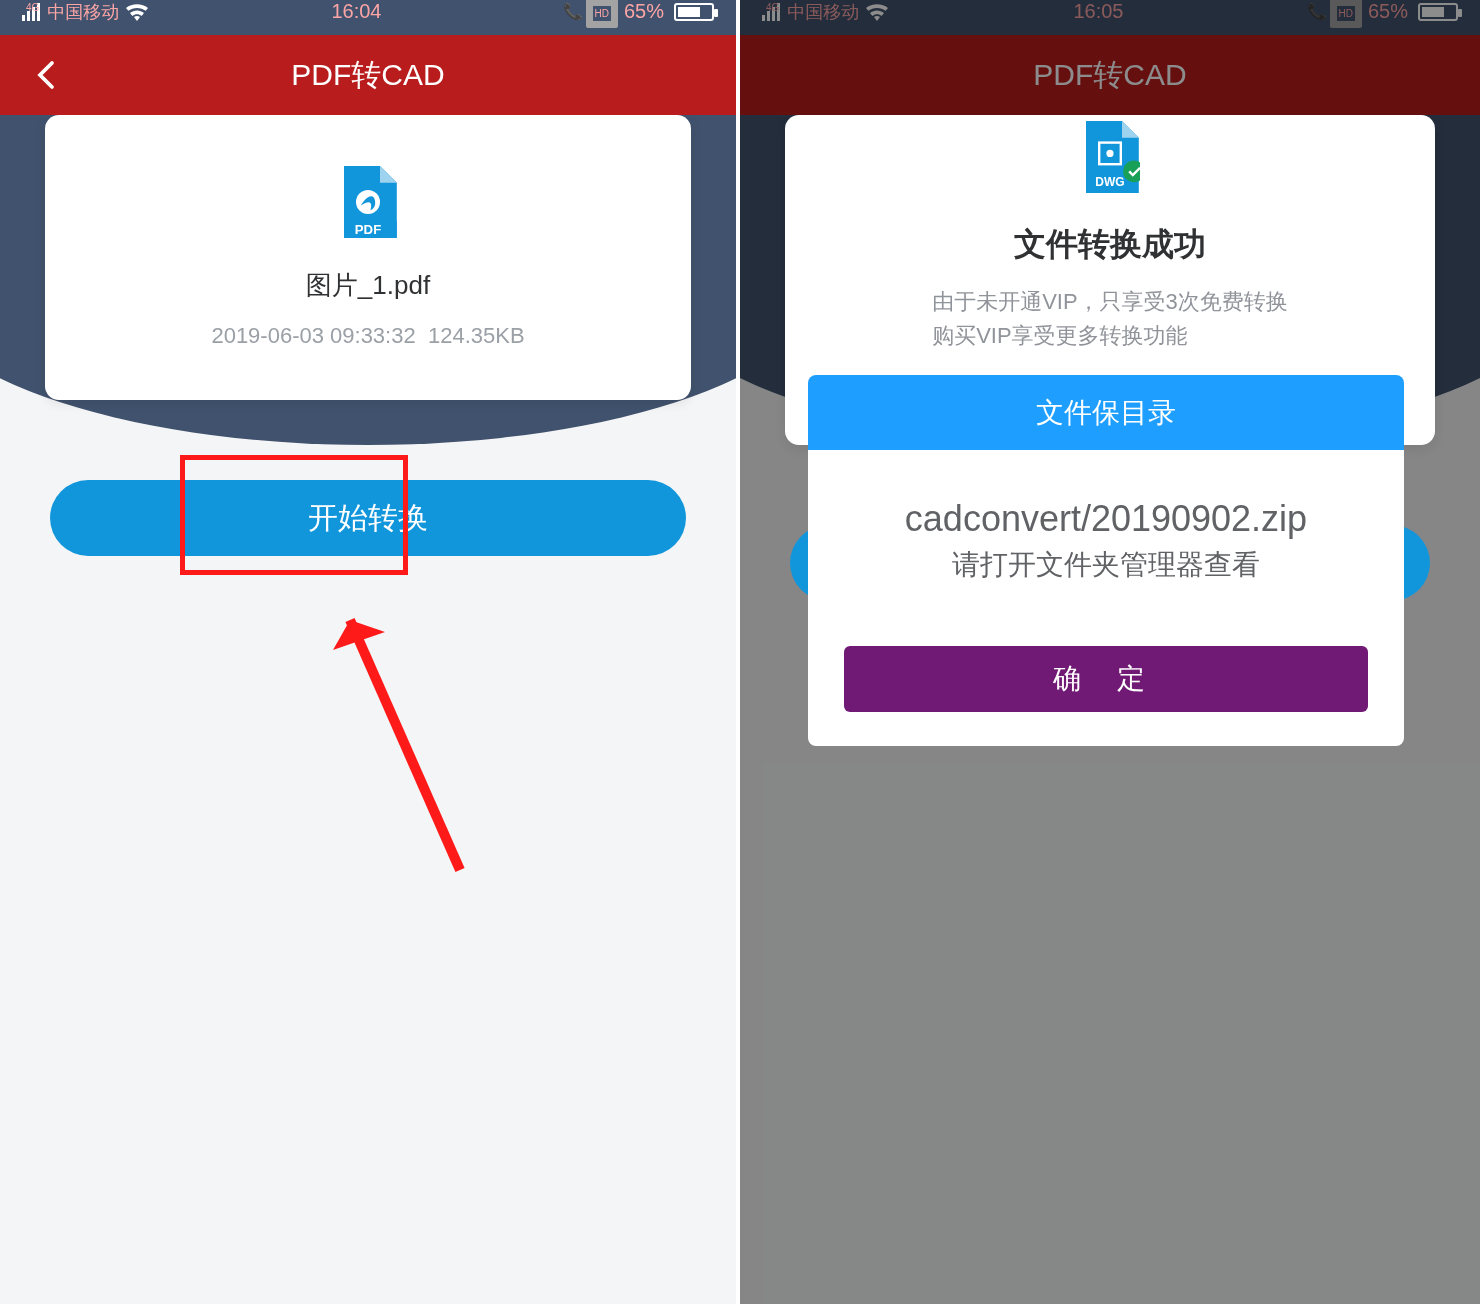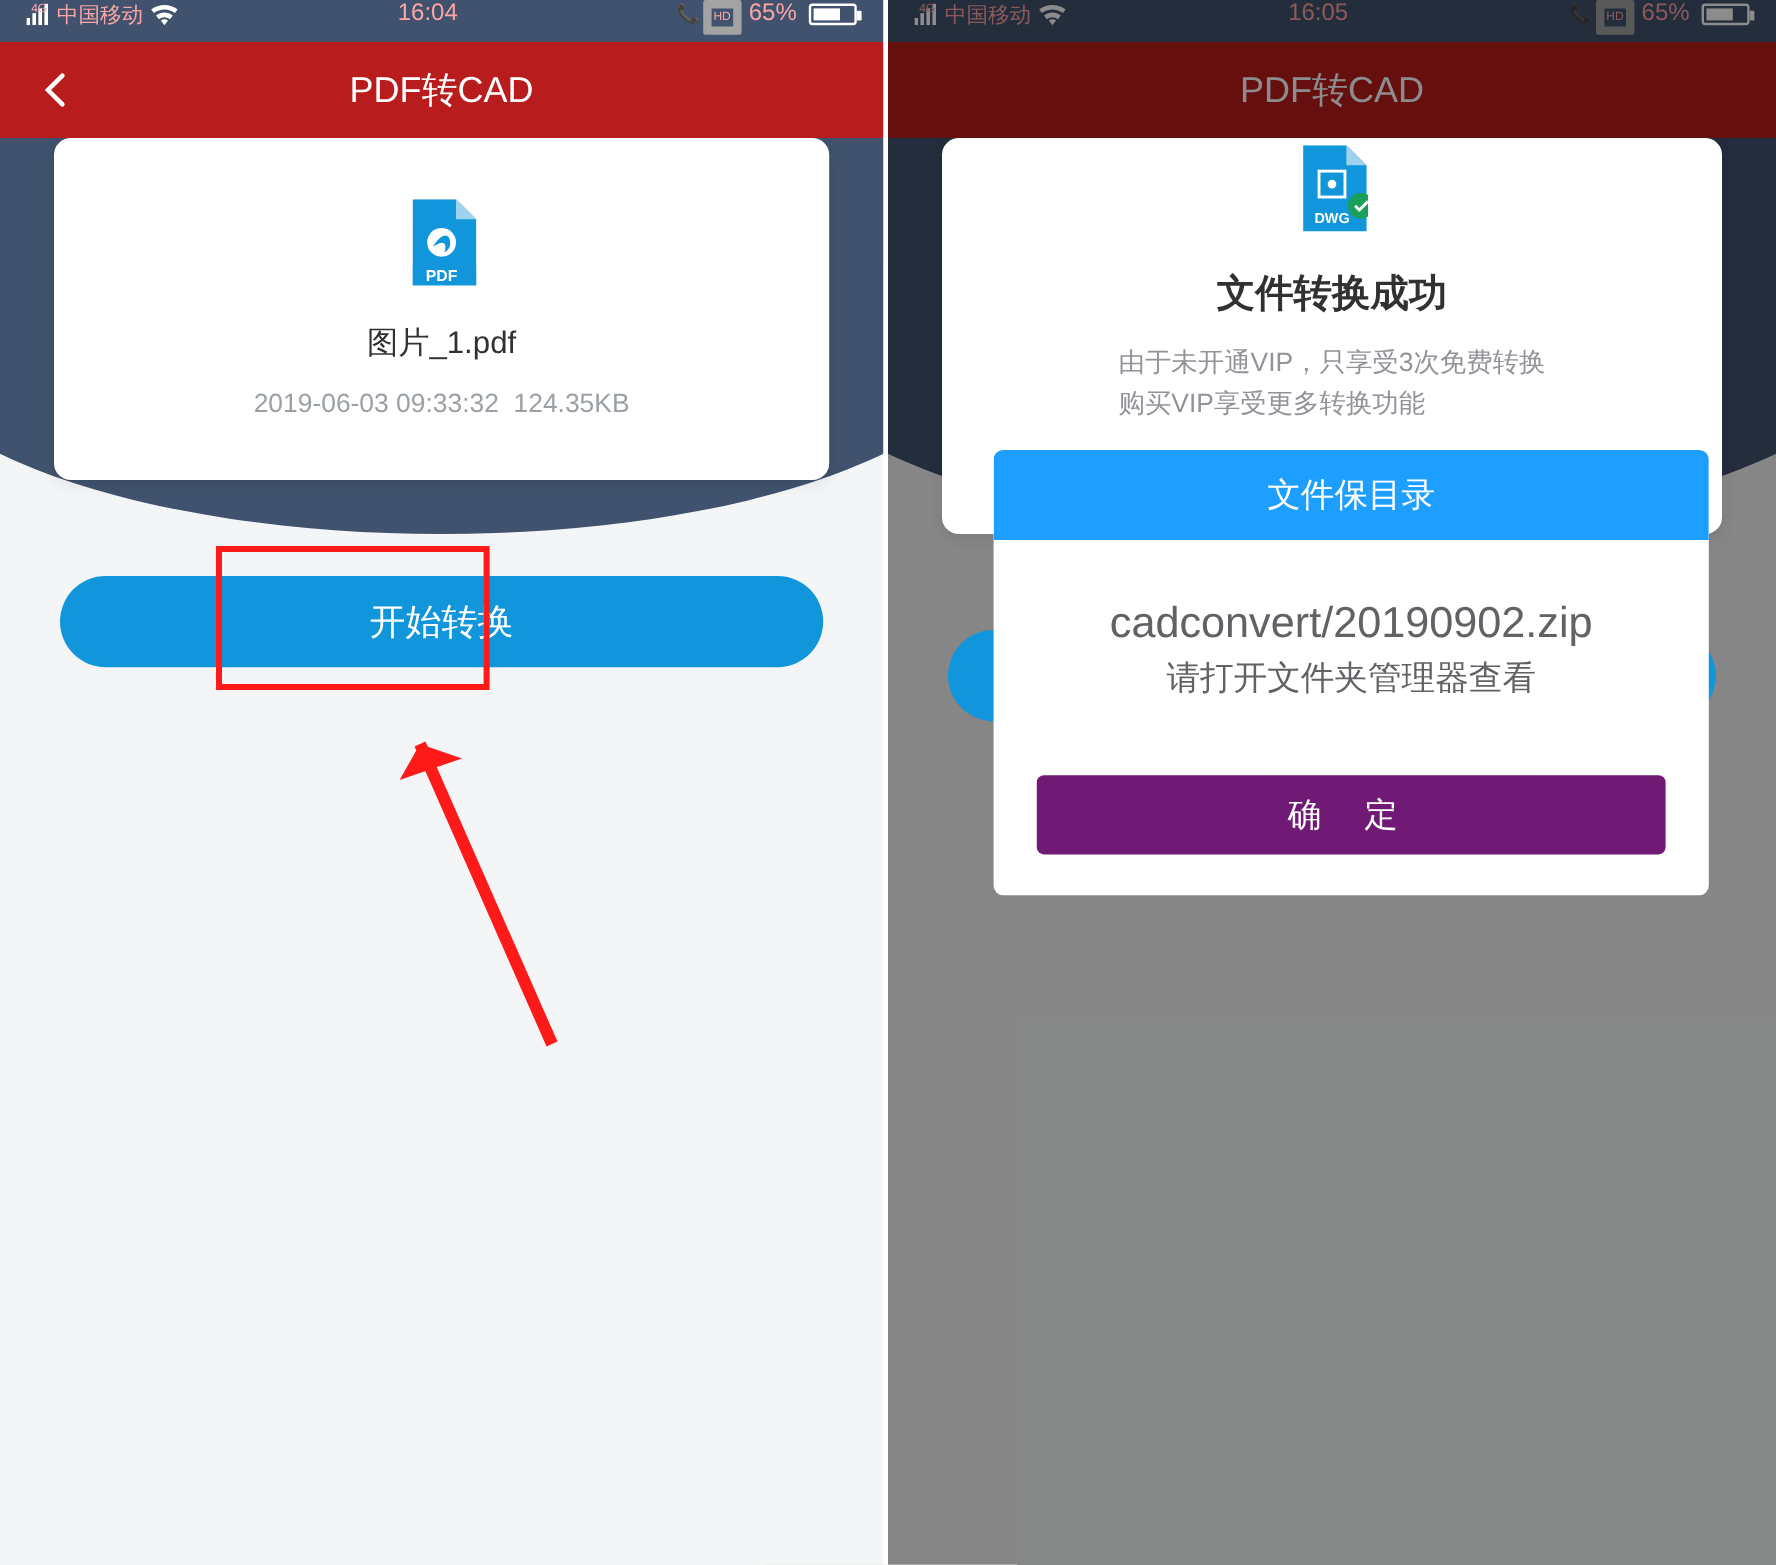--- a/index.html
+++ b/index.html
@@ -54,21 +54,21 @@
     .hl-box { position:absolute; left:180px; top:455px; width:228px; height:120px;
       border:5px solid #ff1a1a; z-index:4; pointer-events:none;}
     .arrow { position:absolute; left:330px; top:580px; width:250px; height:320px;
       z-index:4; pointer-events:none;}
     .arrow svg { width:100%; height:100%; }
 
     
     .overlay { position:absolute; inset:0; background:rgba(0,0,0,.45); }
 
     
-    .modal { position:absolute; left:88px; top:375px; width:596px; background:#fff;
+    .modal { position:absolute; left:68px; top:375px; width:596px; background:#fff;
       border-radius:8px; overflow:hidden; z-index:5;}
     .modal-head { height:75px; background:#1e9fff; color:#fff; font-size:28px;
       display:flex; align-items:center; justify-content:center;}
     .modal-body { padding:48px 36px 32px; text-align:center;}
     .modal-line1 { font-size:36px; color:#606266; margin-bottom:6px;}
     .modal-line2 { font-size:28px; color:#606266;}
     .modal-btn { margin:30px 36px 34px; height:66px; border-radius:6px; background:#701a75;
       color:#fff; font-size:28px; display:flex; align-items:center; justify-content:center;
       cursor:pointer; letter-spacing:14px;}
 

